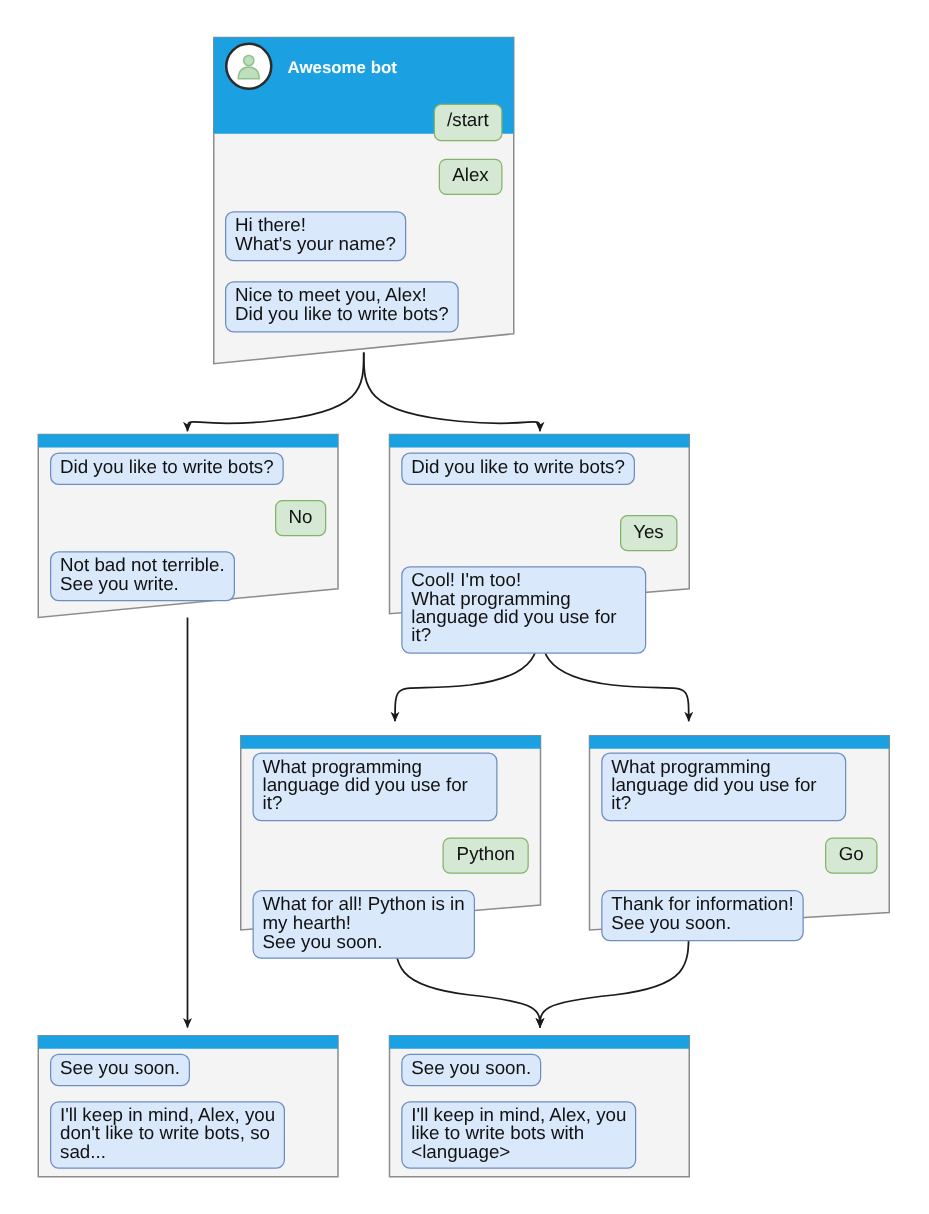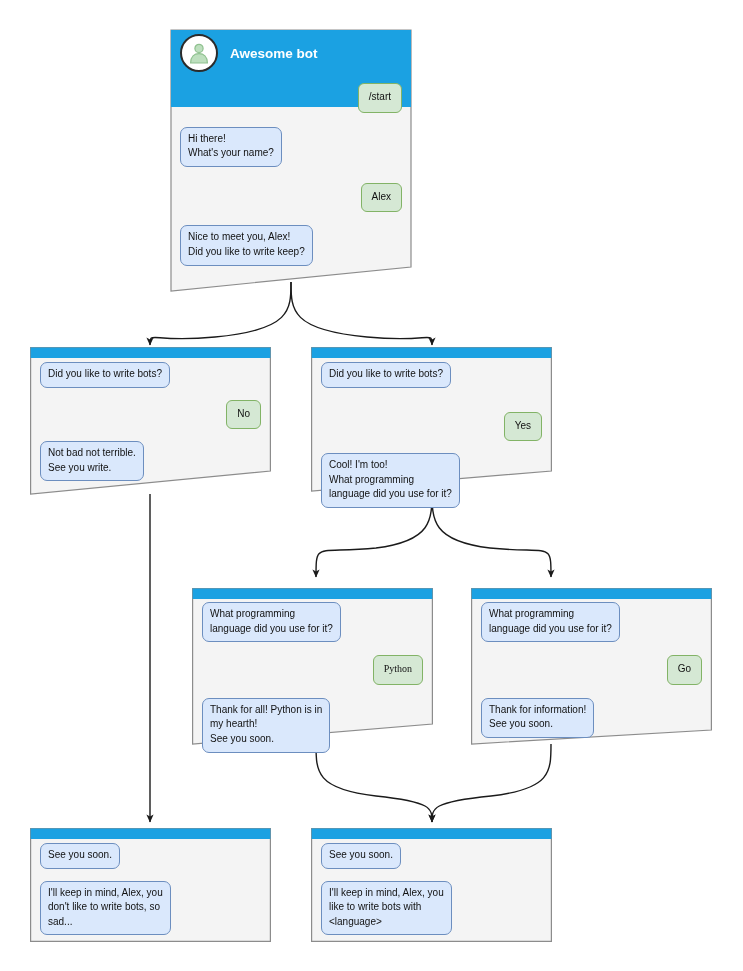--- a/index.html
+++ b/index.html
@@ -40,21 +40,21 @@
 
   .msgs{position:absolute;left:0;top:0;width:100%;box-sizing:border-box;}
   .row{display:flex;box-sizing:border-box;}
   .row.left{justify-content:flex-start;}
   .row.right{justify-content:flex-end;}
 
   .bubble{
     box-sizing:border-box;
     border-radius:7px;
     border:1px solid;
-    font-size:10px;
+    font-size:15px;
     line-height:14.6px;
     color:#111111;
     white-space:pre-line;
     padding:4px 7px 5px 7px;
     max-width:196px;
   }
   .bubble.bot{background:#dae8fc;border-color:#6c8ebf;}
   .bubble.user{background:#d5e8d4;border-color:#82b366;border-radius:6px;}
 
   .bubble.user{padding:6px 10px 7px 10px;}
@@ -102,30 +102,30 @@
             <path d="M3.6,22 C3.6,15.6 7.4,12.6 12,12.6 C16.6,12.6 20.4,15.6 20.4,22 Z" fill="#bddfbe" stroke="#8fc18f" stroke-width="1.2"></path>
           </svg>
         </span>
         <span class="card-title">Awesome bot</span>
       </div>
 
       <div class="msgs" style="top:54px;padding:0 10px;">
         <div class="row right" style="margin-bottom:14px;">
           <div class="bubble user">/start</div>
         </div>
+        <div class="row right" style="margin-bottom:13px;">
+          <div class="bubble user">Alex</div>
+        </div>
         <div class="row left" style="margin-bottom:16px;">
           <div class="bubble bot">Hi there!
 What's your name?</div>
         </div>
-        <div class="row right" style="margin-bottom:13px;">
-          <div class="bubble user">Alex</div>
-        </div>
         <div class="row left">
           <div class="bubble bot">Nice to meet you, Alex!
-Did you like to write keep?</div>
+Did you like to write bots?</div>
         </div>
       </div>
     </div>
   </div>
 
   <div class="card" style="left:30px;top:347px;width:241px;height:147px;">
     <svg class="card-shape" viewBox="0 0 241 147" width="241" height="147">
       <path d="M0.6,0.6 L240.4,0.6 L240.4,124 L0.6,147 Z" fill="#f4f4f4" stroke="#8c8c8c" stroke-width="1.2"></path>
       <path d="M0.6,0.6 L240.4,0.6 L240.4,11 L0.6,11 Z" fill="#1ba1e2" stroke="none"></path>
     </svg>
@@ -171,25 +171,25 @@
     <svg class="card-shape" viewBox="0 0 241 156" width="241" height="156">
       <path d="M0.6,0.6 L240.4,0.6 L240.4,136 L0.6,156 Z" fill="#f4f4f4" stroke="#8c8c8c" stroke-width="1.2"></path>
       <path d="M0.6,0.6 L240.4,0.6 L240.4,11 L0.6,11 Z" fill="#1ba1e2" stroke="none"></path>
     </svg>
     <div class="card-inner">
       <div class="msgs" style="top:14px;padding:0 10px;">
         <div class="row left" style="margin-bottom:13px;">
           <div class="bubble bot">What programming
 language did you use for it?</div>
         </div>
-        <div class="row right" style="margin-bottom:13px;font-family:Liberation Serif, serif;">
+        <div class="row right" style="margin-bottom:13px;">
           <div class="bubble user">Python</div>
         </div>
         <div class="row left">
-          <div class="bubble bot">Thank for all! Python is in
+          <div class="bubble bot">What for all! Python is in
 my hearth!
 See you soon.</div>
         </div>
       </div>
     </div>
   </div>
 
   <div class="card" style="left:471px;top:588px;width:241px;height:156px;">
     <svg class="card-shape" viewBox="0 0 241 156" width="241" height="156">
       <path d="M0.6,0.6 L240.4,0.6 L240.4,142 L0.6,156 Z" fill="#f4f4f4" stroke="#8c8c8c" stroke-width="1.2"></path>

